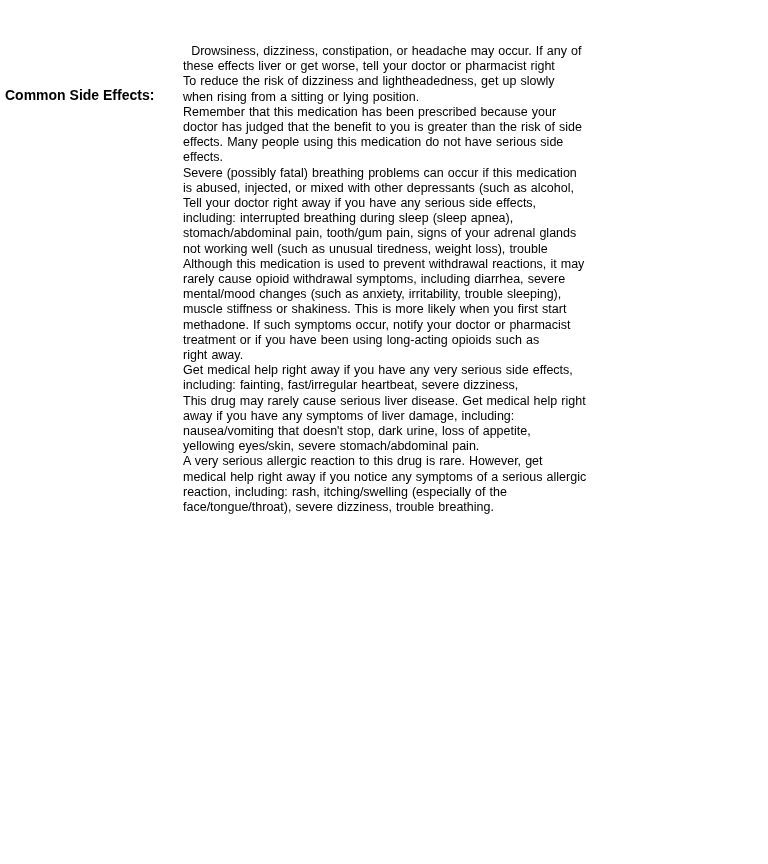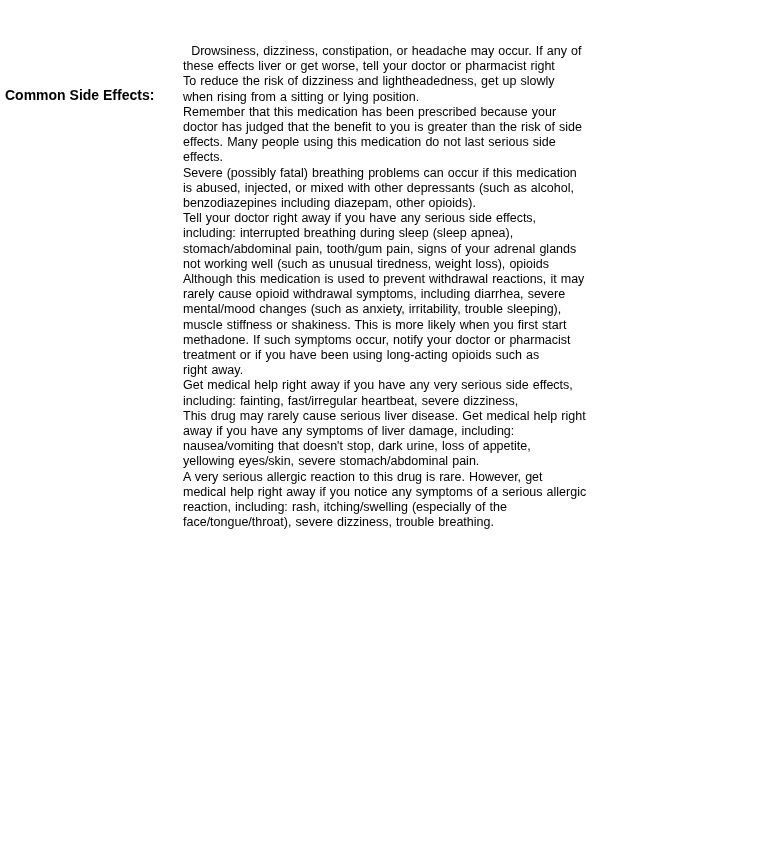--- a/index.html
+++ b/index.html
@@ -53,33 +53,32 @@
         <div class="line">  Drowsiness, dizziness, constipation, or headache may occur. If any of</div>
         <div class="line">these effects liver or get worse, tell your doctor or pharmacist right</div>
       </div>
       <div class="paragraph">
         <div class="line">To reduce the risk of dizziness and lightheadedness, get up slowly</div>
         <div class="line">when rising from a sitting or lying position.</div>
       </div>
       <div class="paragraph">
         <div class="line">Remember that this medication has been prescribed because your</div>
         <div class="line">doctor has judged that the benefit to you is greater than the risk of side</div>
-        <div class="line">effects. Many people using this medication do not last serious side</div>
+        <div class="line">effects. Many people using this medication do not have serious side</div>
         <div class="line">effects.</div>
       </div>
       <div class="paragraph">
         <div class="line">Severe (possibly fatal) breathing problems can occur if this medication</div>
         <div class="line">is abused, injected, or mixed with other depressants (such as alcohol,</div>
-        <div class="line">benzodiazepines including diazepam, other opioids).</div>
       </div>
       <div class="paragraph">
         <div class="line">Tell your doctor right away if you have any serious side effects,</div>
         <div class="line">including: interrupted breathing during sleep (sleep apnea),</div>
         <div class="line">stomach/abdominal pain, tooth/gum pain, signs of your adrenal glands</div>
-        <div class="line">not working well (such as unusual tiredness, weight loss), opioids</div>
+        <div class="line">not working well (such as unusual tiredness, weight loss), trouble</div>
       </div>
       <div class="paragraph">
         <div class="line">Although this medication is used to prevent withdrawal reactions, it may</div>
         <div class="line">rarely cause opioid withdrawal symptoms, including diarrhea, severe</div>
         <div class="line">mental/mood changes (such as anxiety, irritability, trouble sleeping),</div>
         <div class="line">muscle stiffness or shakiness. This is more likely when you first start</div>
         <div class="line">methadone. If such symptoms occur, notify your doctor or pharmacist</div>
         <div class="line">treatment or if you have been using long-acting opioids such as</div>
         <div class="line">right away.</div>
       </div>

